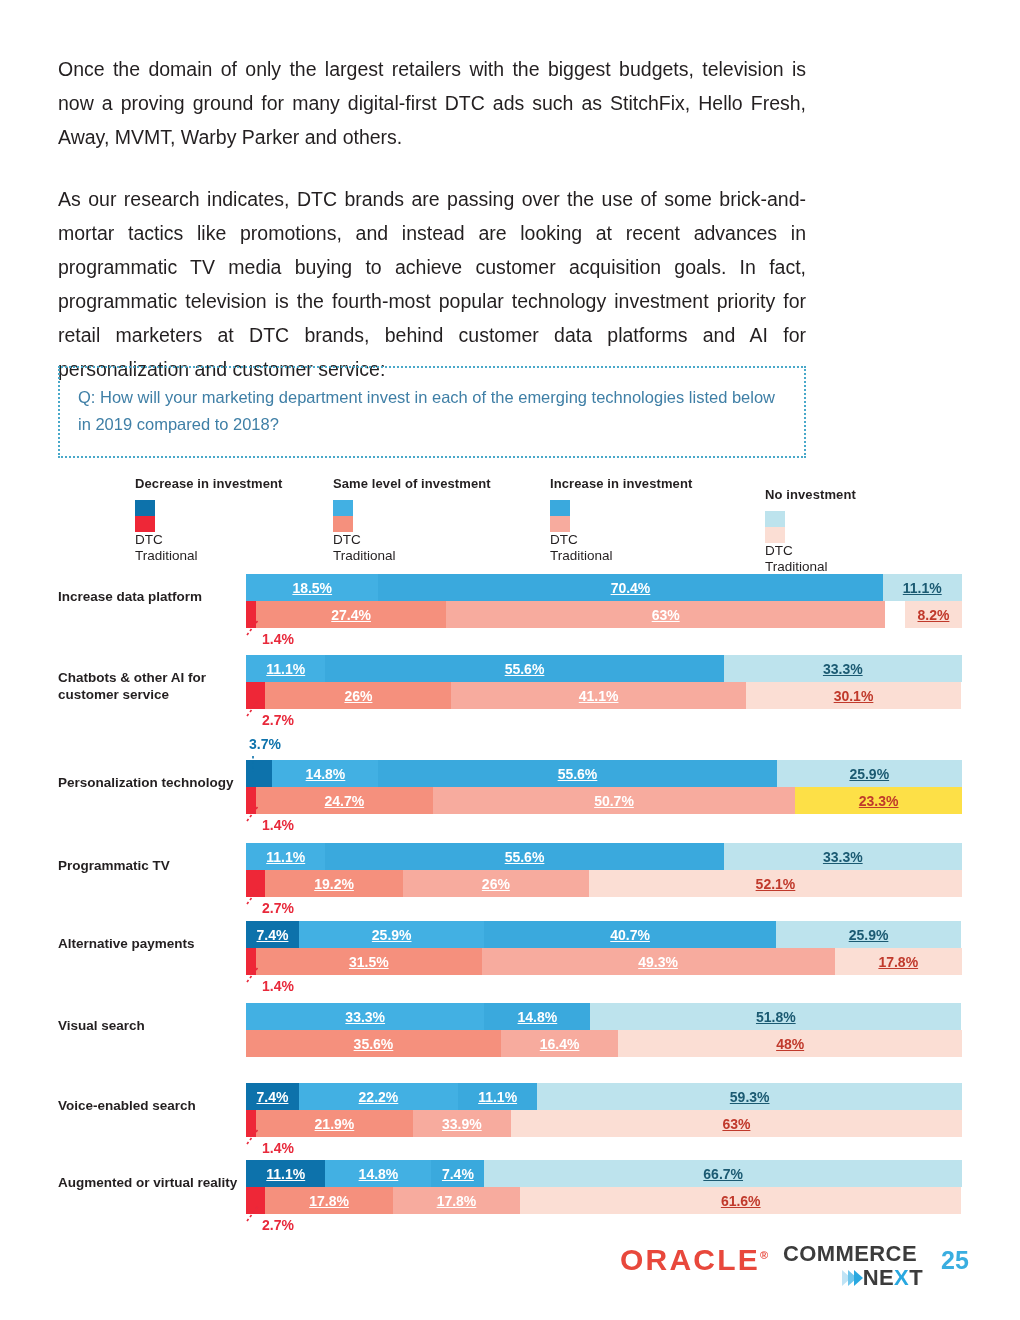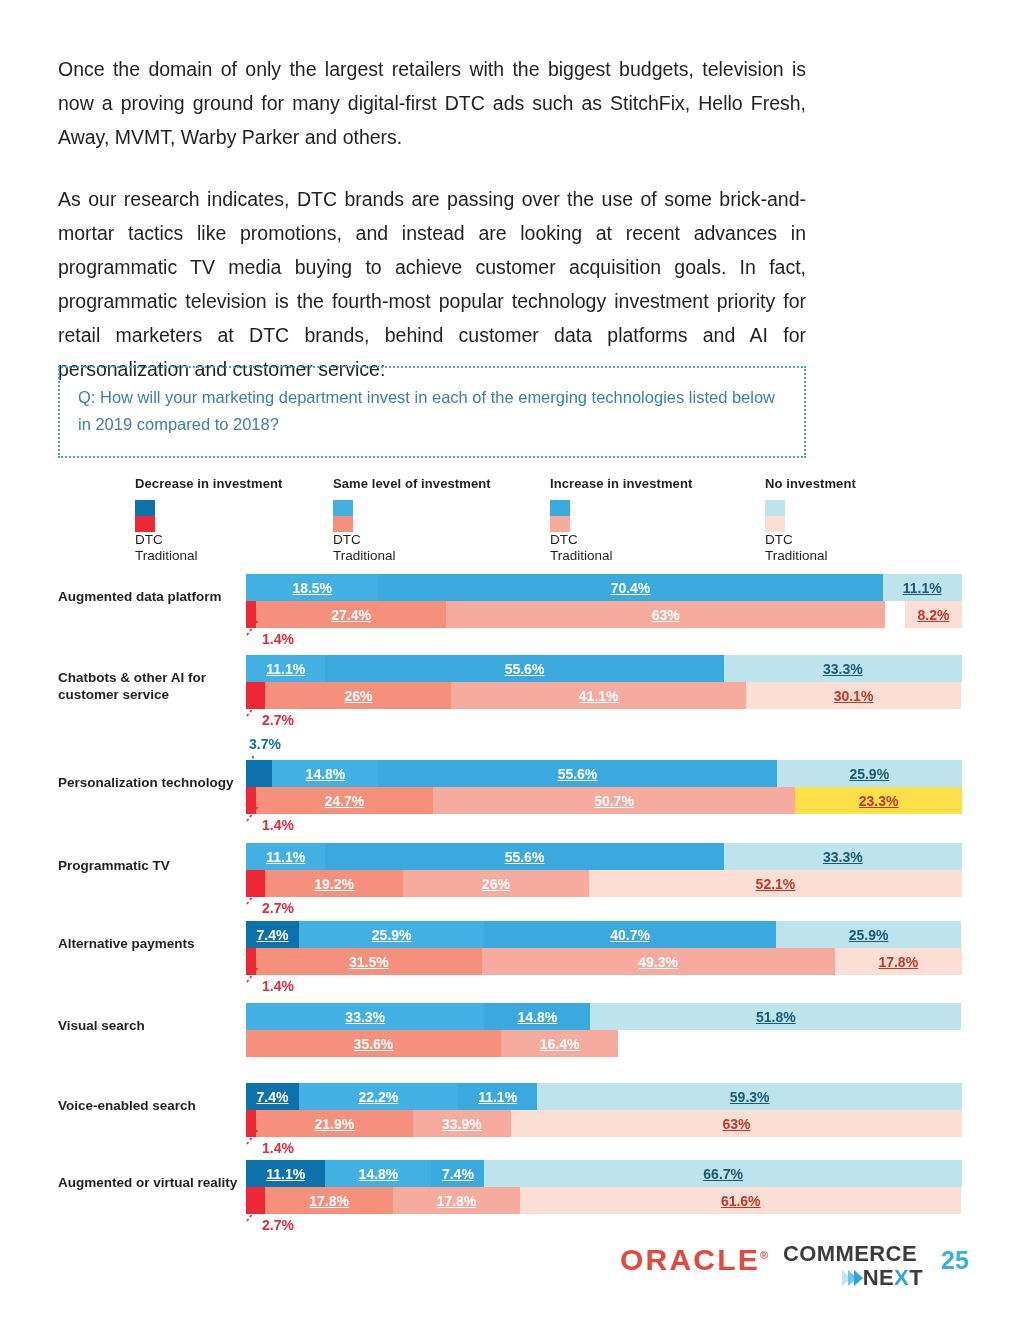--- a/index.html
+++ b/index.html
@@ -146,38 +146,38 @@
           <div class="swatches">
             <div class="sw" style="background: rgb(58, 169, 221);"></div>
             <div class="sw" style="background: rgb(247, 171, 158);"></div>
           </div>
           <div class="legend-labels">
             <div>DTC</div>
             <div>Traditional</div>
           </div>
         </div>
       </div>
-      <div class="legend-group" style="left: 765px;">
+      <div class="legend-group" style="left: 765px; margin-top: 11px;">
         <div class="legend-title">No investment</div>
         <div class="legend-rows">
           <div class="swatches">
             <div class="sw" style="background: rgb(189, 227, 237);"></div>
             <div class="sw" style="background: rgb(251, 222, 212);"></div>
           </div>
           <div class="legend-labels">
             <div>DTC</div>
             <div>Traditional</div>
           </div>
         </div>
       </div>
     </div>
 
   <div class="chart">
       <div class="row" style="height: 0px;">
-        <div class="row-label" style="top: 32px;">Augmented data platform</div>
+        <div class="row-label" style="top: 32px;">Increase data platform</div>
         <div class="bars" style="top: 18px;">
           <div class="bar">
             <div class="seg" style="width: 132.46px; background: rgb(66, 176, 227); color: rgb(255, 255, 255);">18.5%</div>
             <div class="seg" style="width: 504.064px; background: rgb(58, 169, 221); color: rgb(255, 255, 255);">70.4%</div>
             <div class="seg" style="width: 79.476px; background: rgb(189, 227, 237); color: rgb(27, 90, 114);">11.1%</div>
           </div>
           <div class="bar">
             <div class="seg hidden-label" style="width: 10.024px; background: rgb(238, 39, 55); color: rgb(255, 255, 255);"></div>
             <div class="seg" style="width: 196.184px; background: rgb(245, 144, 125); color: rgb(255, 255, 255);">27.4%</div>
             <div class="seg" style="width: 451.08px; background: rgb(247, 171, 158); color: rgb(255, 255, 255);">63%</div>
@@ -273,20 +273,21 @@
         <div class="row-label" style="top: 461px;">Visual search</div>
         <div class="bars" style="top: 447px;">
           <div class="bar">
             <div class="seg" style="width: 238.428px; background: rgb(66, 176, 227); color: rgb(255, 255, 255);">33.3%</div>
             <div class="seg" style="width: 105.968px; background: rgb(58, 169, 221); color: rgb(255, 255, 255);">14.8%</div>
             <div class="seg" style="width: 370.888px; background: rgb(189, 227, 237); color: rgb(27, 90, 114);">51.8%</div>
           </div>
           <div class="bar">
             <div class="seg" style="width: 254.896px; background: rgb(245, 144, 125); color: rgb(255, 255, 255);">35.6%</div>
             <div class="seg" style="width: 117.424px; background: rgb(247, 171, 158); color: rgb(255, 255, 255);">16.4%</div>
+            <div class="seg" style="width: 343.68px; background: rgb(251, 222, 212); color: rgb(192, 57, 43);">48%</div>
           </div>
         </div>
       </div>
       <div class="row" style="height: 0px;">
         <div class="row-label" style="top: 541px;">Voice-enabled search</div>
         <div class="bars" style="top: 527px;">
           <div class="bar">
             <div class="seg" style="width: 52.984px; background: rgb(13, 114, 171); color: rgb(255, 255, 255);">7.4%</div>
             <div class="seg" style="width: 158.952px; background: rgb(66, 176, 227); color: rgb(255, 255, 255);">22.2%</div>
             <div class="seg" style="width: 79.476px; background: rgb(58, 169, 221); color: rgb(255, 255, 255);">11.1%</div>

